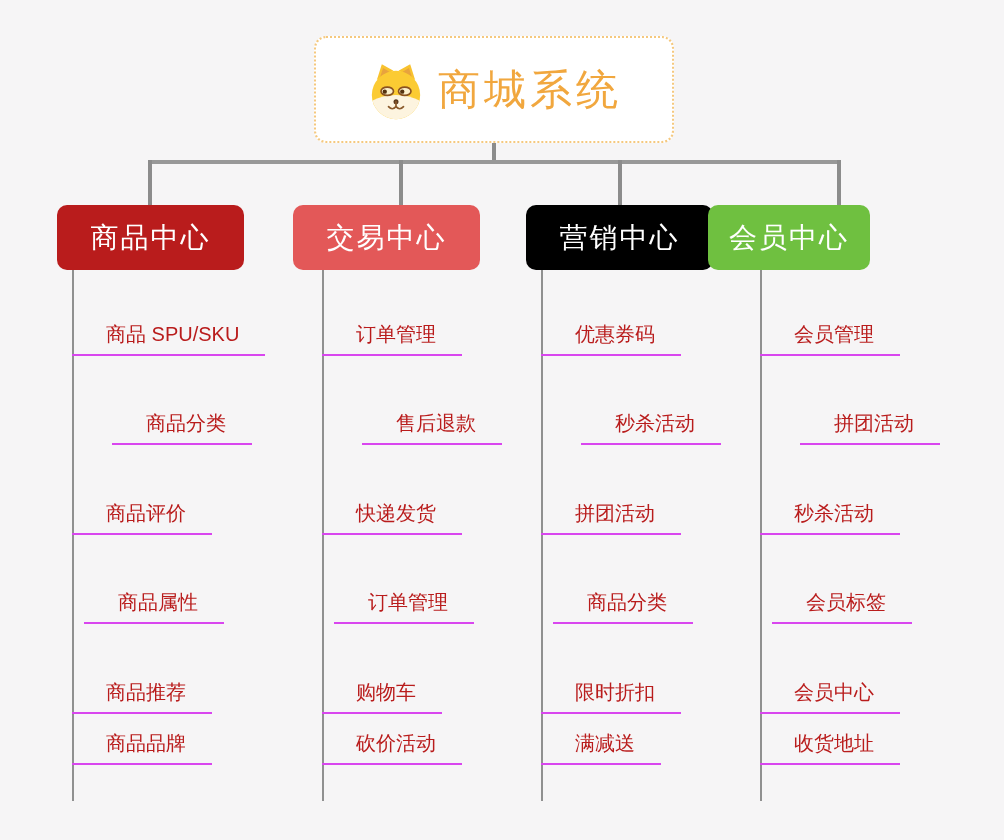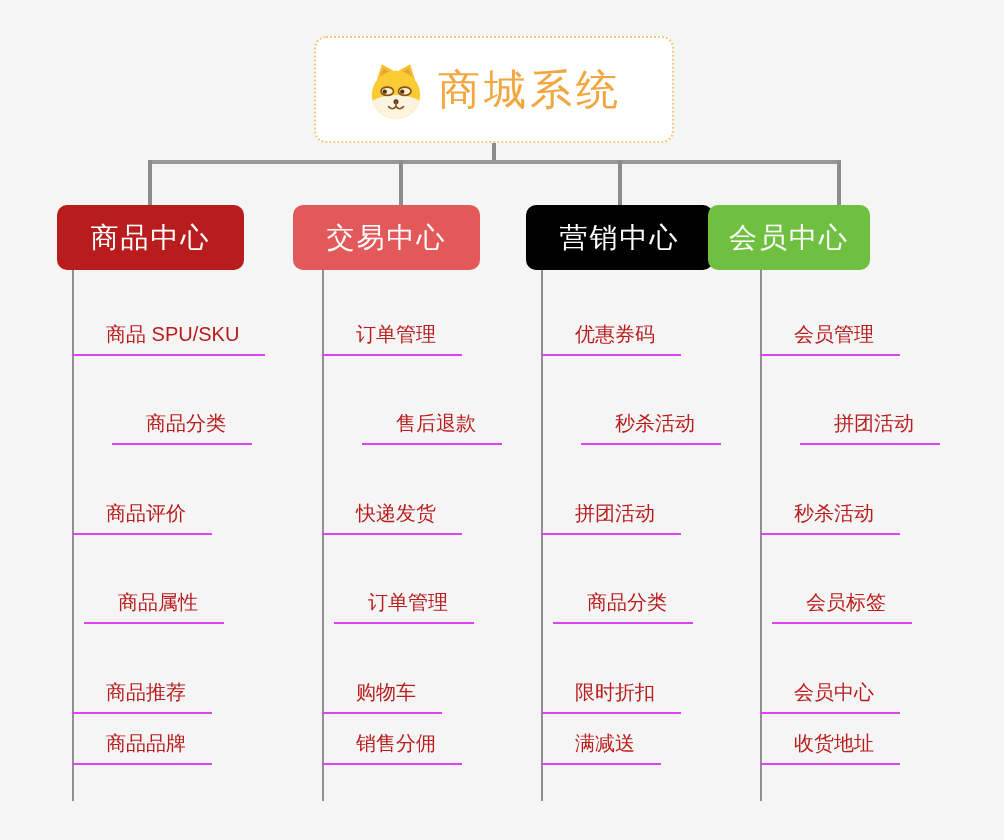--- a/index.html
+++ b/index.html
@@ -163,21 +163,21 @@
     <div class="leaf r5">商品推荐</div>
     <div class="leaf r6">商品品牌</div>
   </div>
 
   <div class="col-2">
     <div class="leaf r1">订单管理</div>
     <div class="leaf r2">售后退款</div>
     <div class="leaf r3">快递发货</div>
     <div class="leaf r4">订单管理</div>
     <div class="leaf r5">购物车</div>
-    <div class="leaf r6">销售分佣</div>
+    <div class="leaf r6">砍价活动</div>
   </div>
 
   <div class="col-3">
     <div class="leaf r1">优惠券码</div>
     <div class="leaf r2">秒杀活动</div>
     <div class="leaf r3">拼团活动</div>
     <div class="leaf r4">商品分类</div>
     <div class="leaf r5">限时折扣</div>
     <div class="leaf r6">满减送</div>
   </div>

